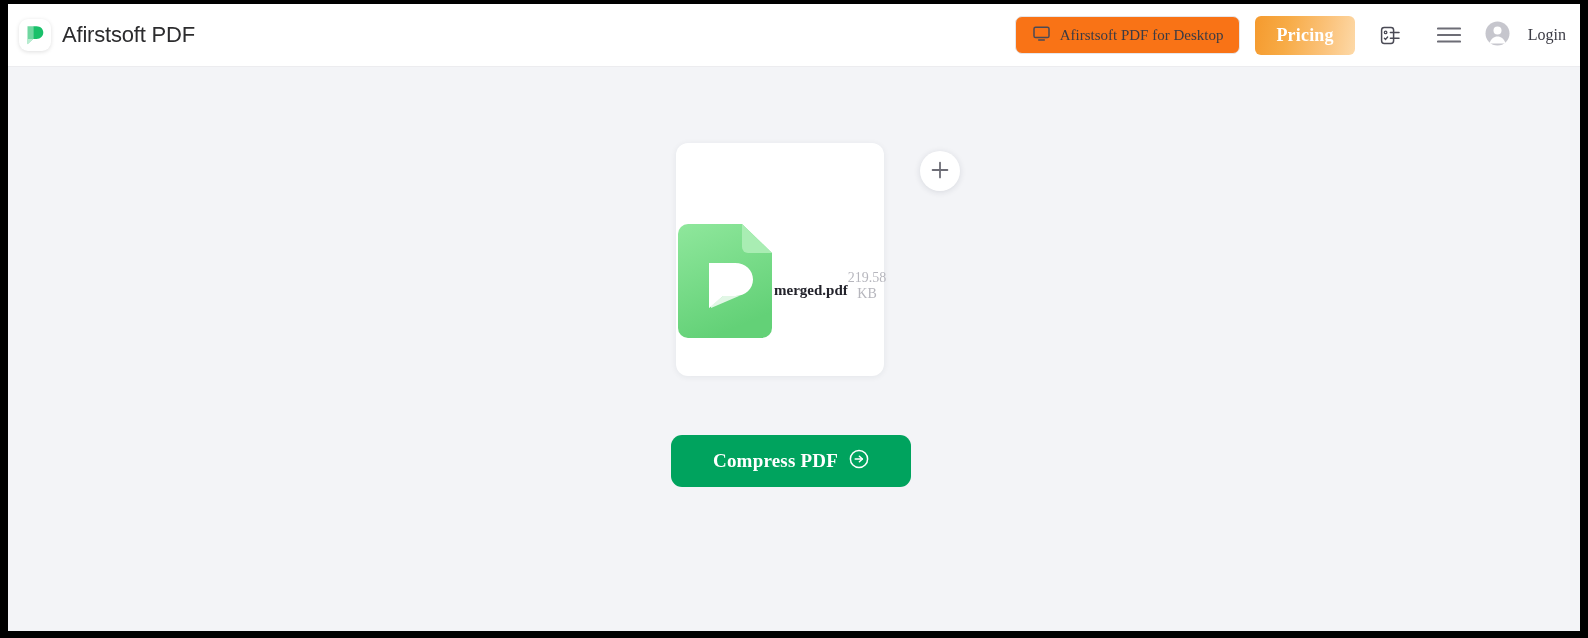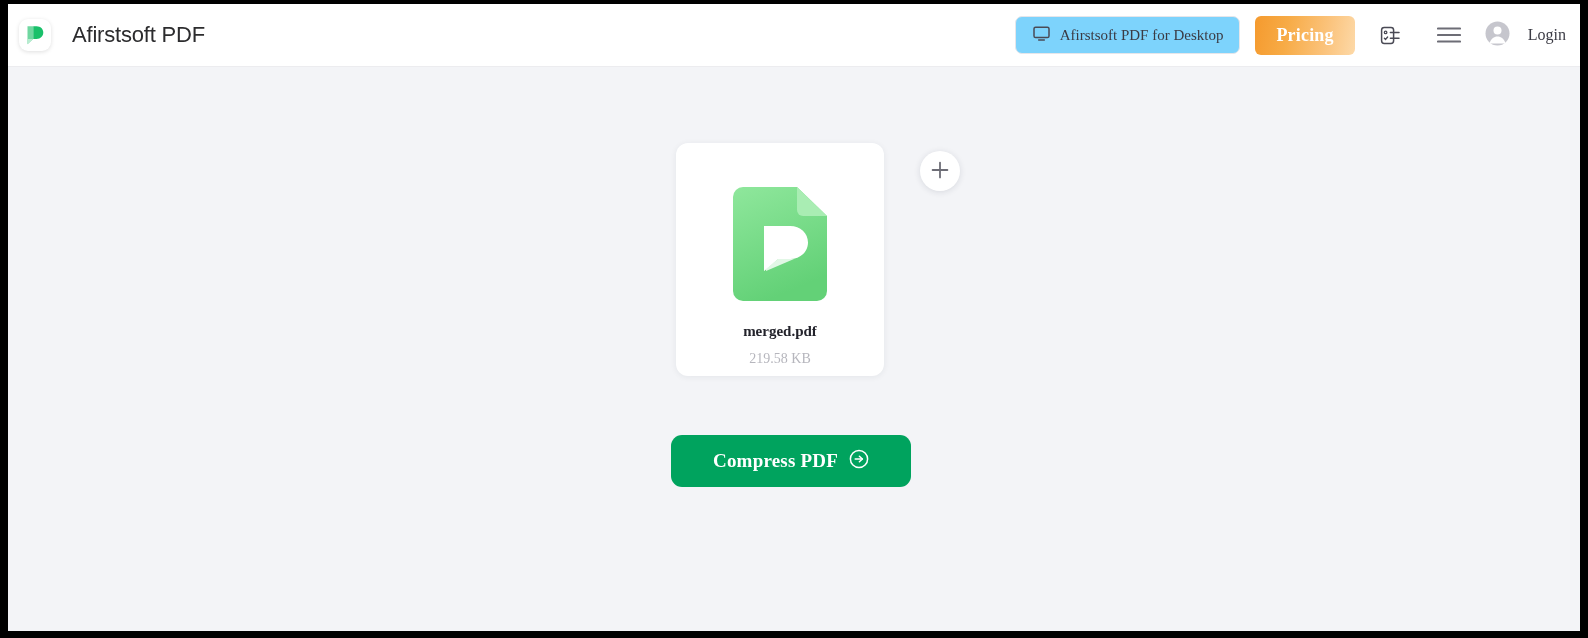--- a/index.html
+++ b/index.html
@@ -30,21 +30,21 @@
     border-bottom: 1px solid #ececef;
     display: flex;
     align-items: center;
     width: 100%;
   }
 
   .brand {
     display: flex;
     align-items: center;
     margin-left: 11px;
-    gap: 21px;
+    gap: 11px;
   }
 
   .logo-box {
     width: 32px;
     height: 32px;
     border-radius: 9px;
     background: #ffffff;
     box-shadow: 0 1px 4px rgba(0,0,0,0.13);
     display: flex;
     align-items: center;
@@ -93,21 +93,21 @@
   }
 
   .desktop-btn {
     display: flex;
     align-items: center;
     gap: 9px;
     height: 38px;
     padding: 0 16px;
     border: 1px solid #e6e6ea;
     border-radius: 7px;
-    background: #7dd3fc;
+    background: #f97316;
     cursor: pointer;
     white-space: nowrap;
   }
   .desktop-btn .label {
     font-family: "Liberation Serif", serif;
     font-size: 15px;
     color: #3b3b44;
   }
 
   .pricing-btn {
@@ -169,21 +169,21 @@
     align-items: flex-start;
   }
 
   .file-card {
     width: 208px;
     height: 233px;
     background: #ffffff;
     border-radius: 12px;
     box-shadow: 0 1px 6px rgba(30,40,60,0.07);
     display: flex;
-    flex-direction: column;
+    flex-direction: row;
     align-items: center;
     cursor: pointer;
     padding-top: 42px;
   }
 
   .pdf-icon { width: 98px; height: 118px; flex: none; }
 
   .file-name {
     margin-top: 20px;
     font-family: "Liberation Serif", serif;

